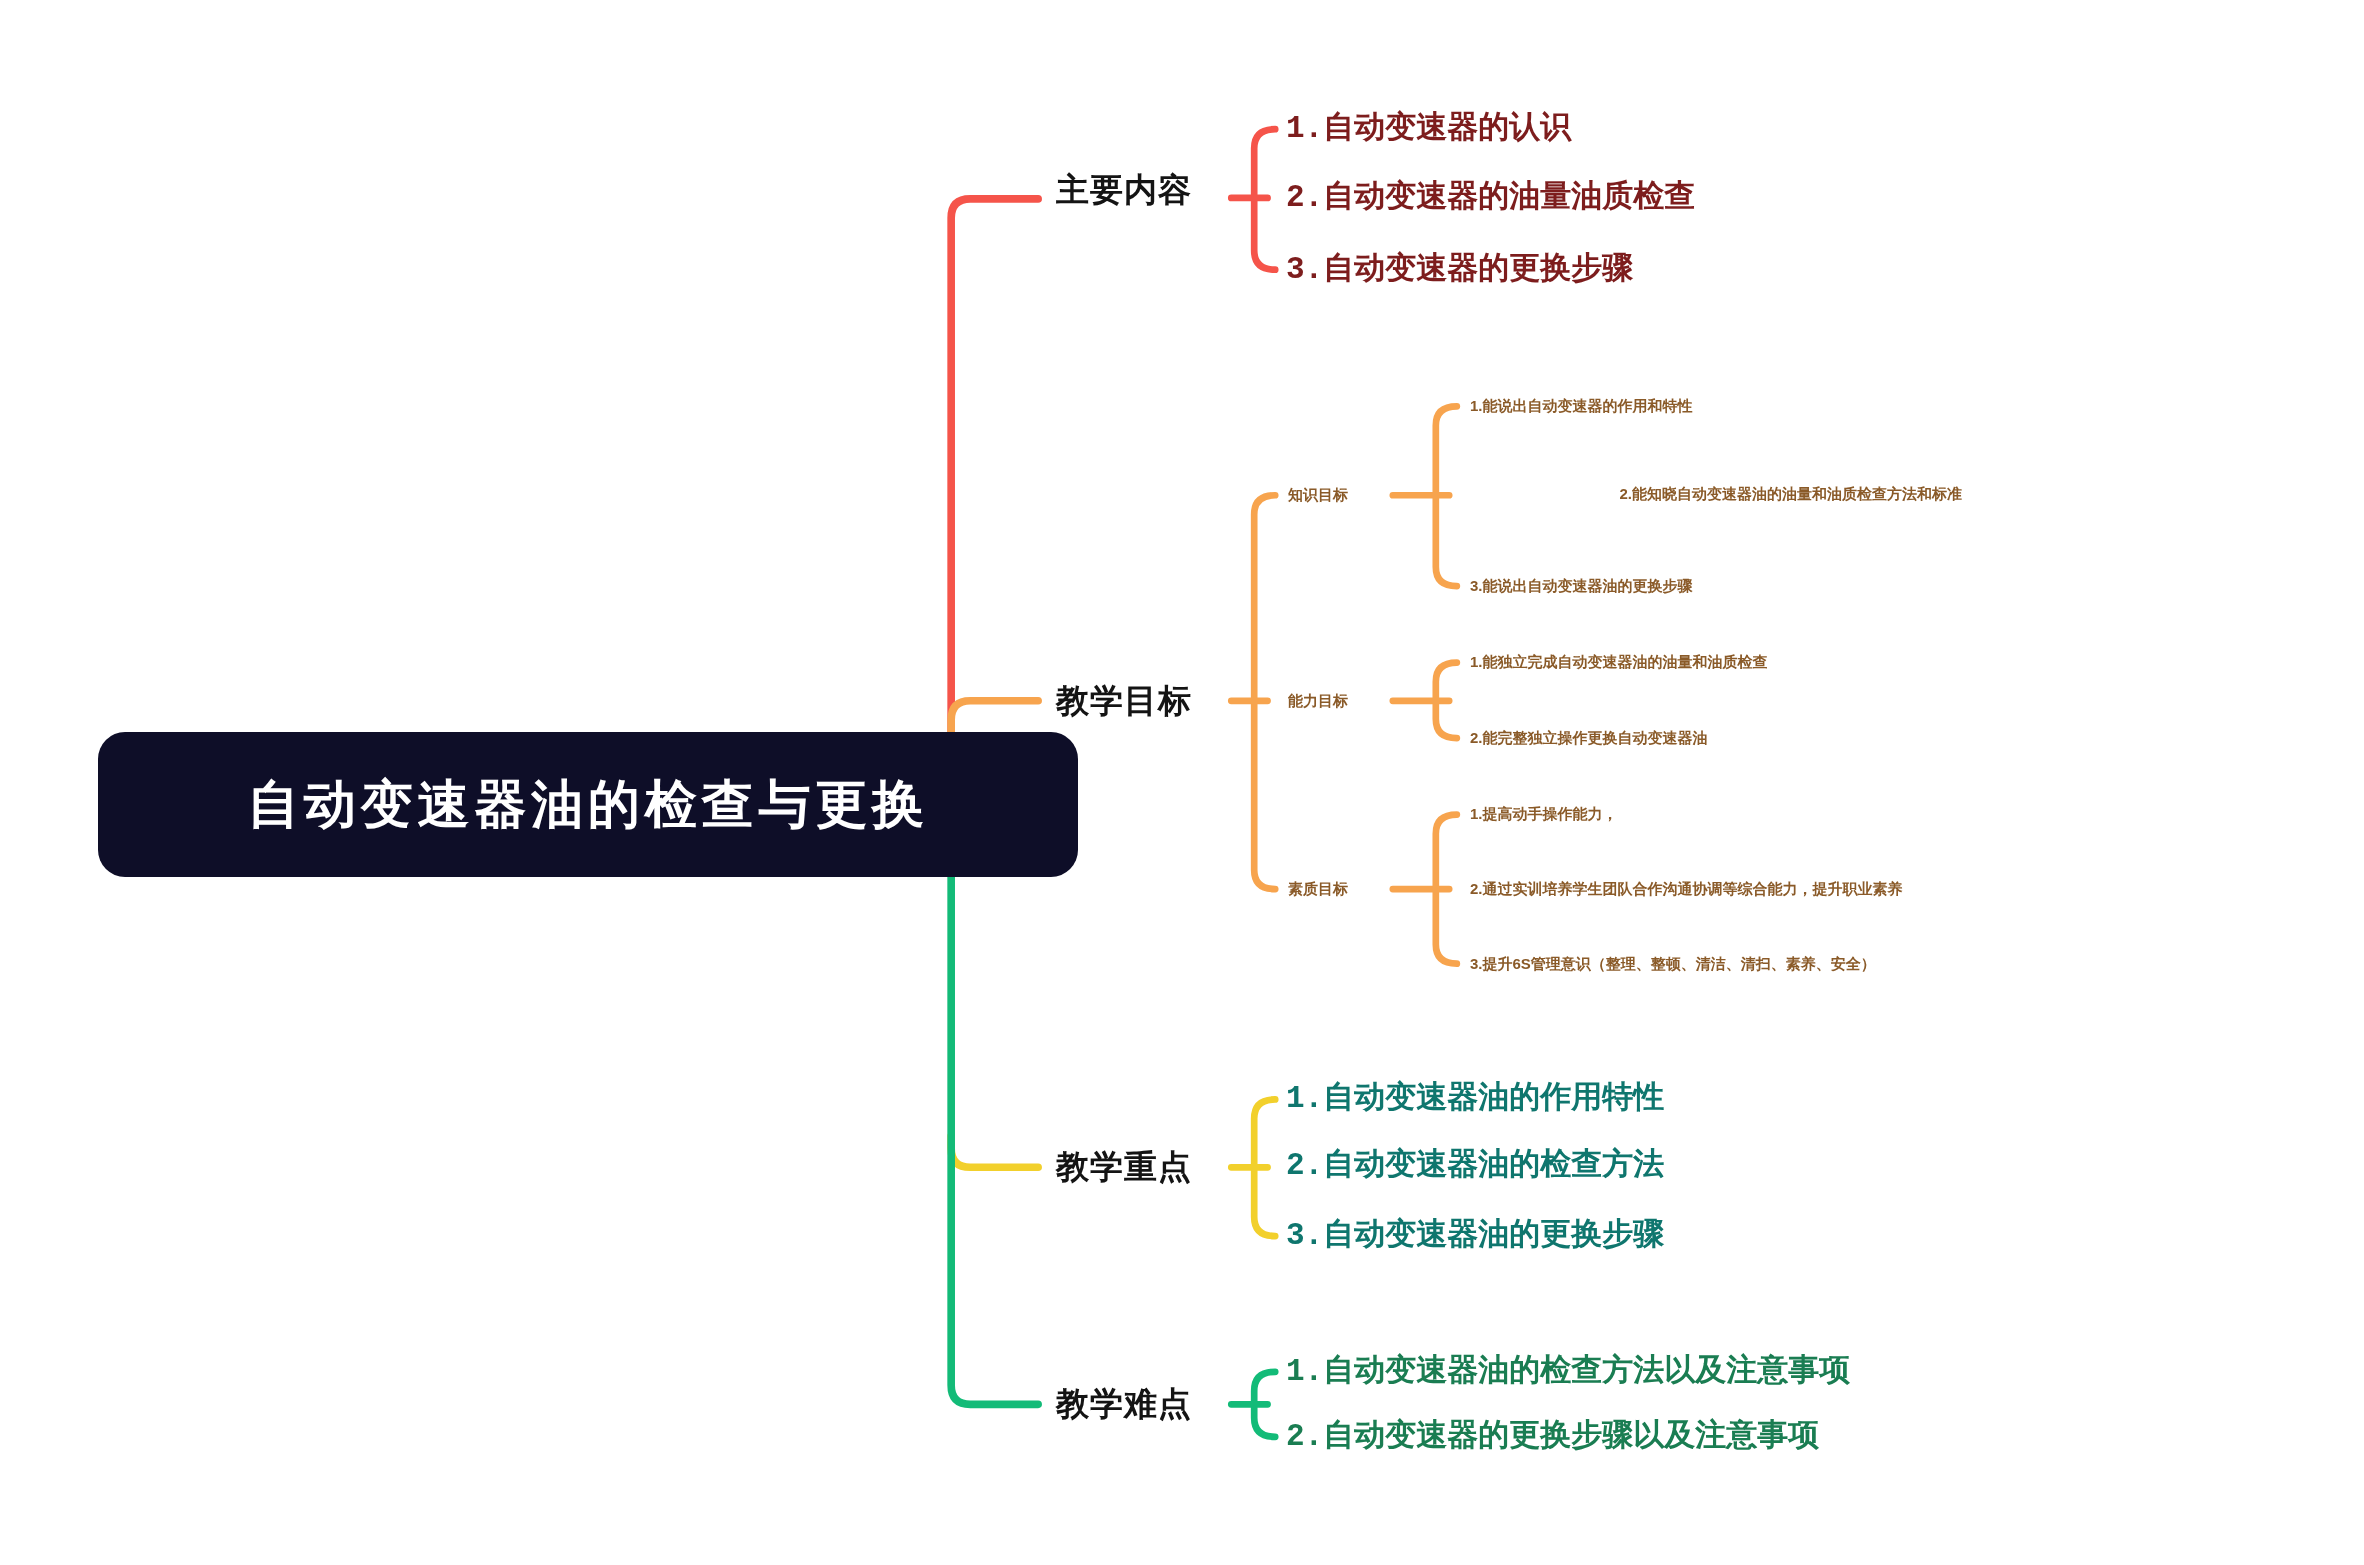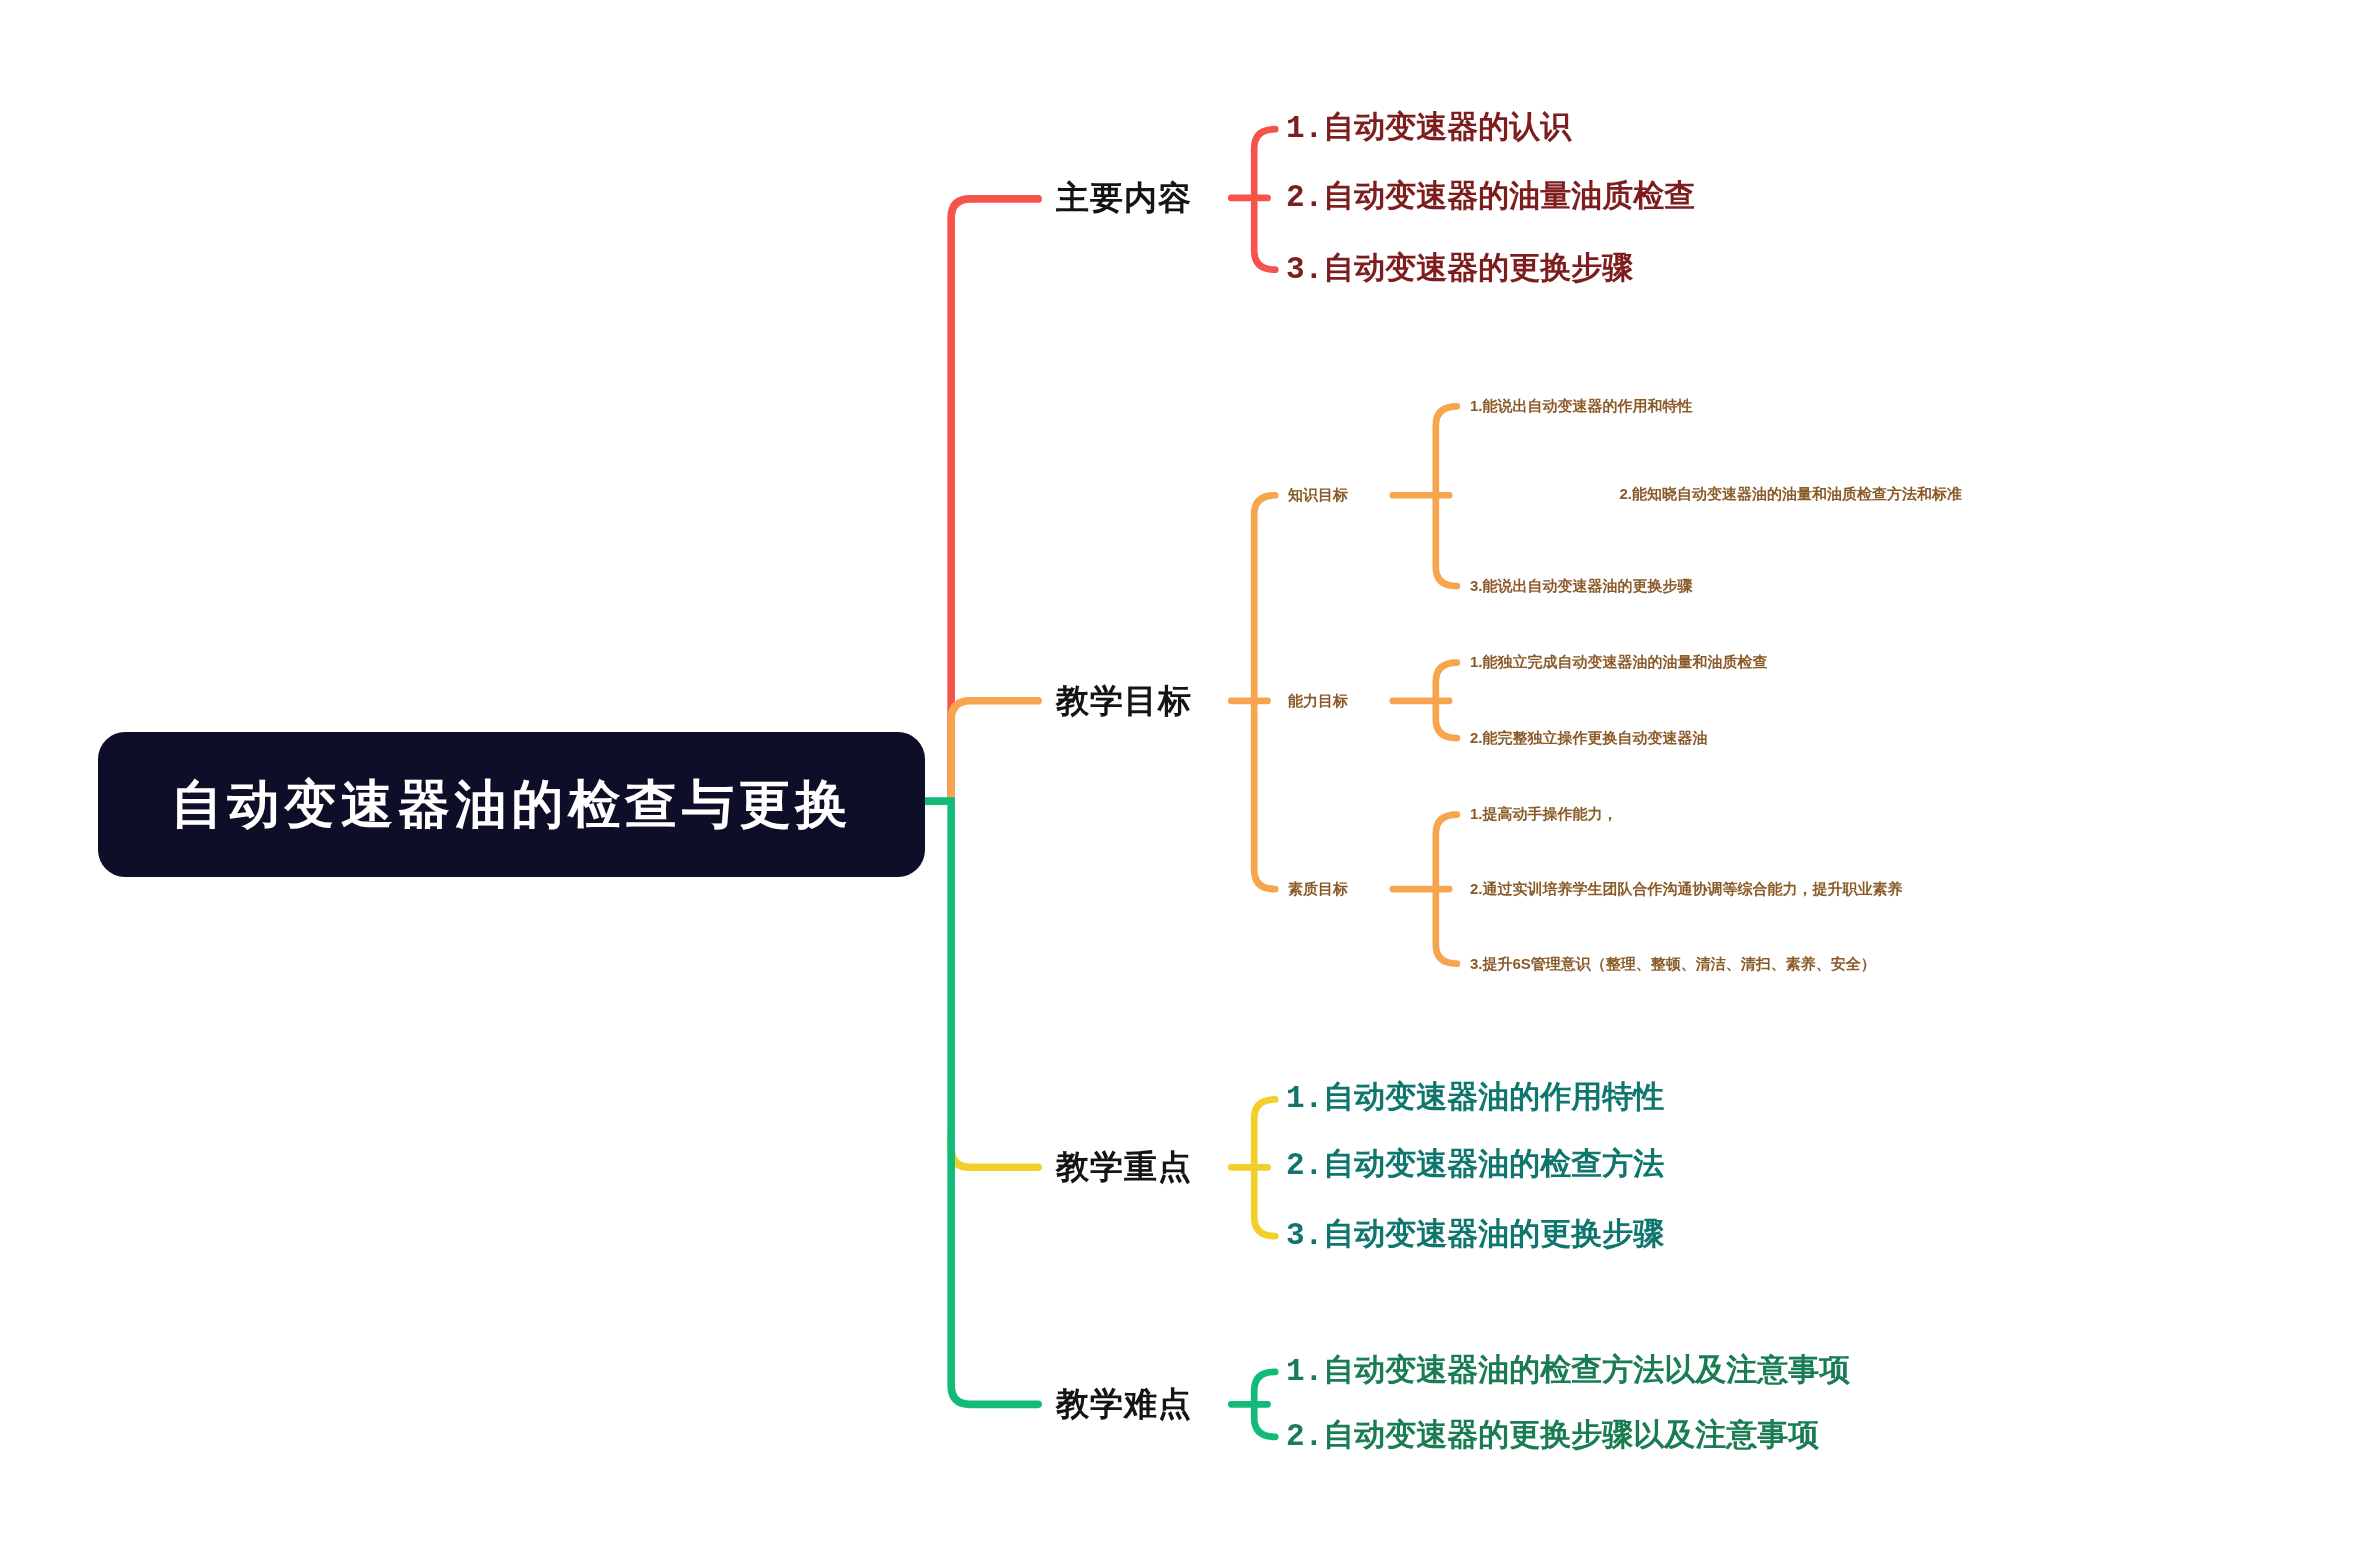--- a/index.html
+++ b/index.html
@@ -6,21 +6,21 @@
   .canvas{
     position:relative;
     width:2365px;height:1566px;
     background:#ffffff;
     overflow:hidden;
     font-family:"Liberation Sans","DejaVu Sans",sans-serif;
   }
   svg.links{position:absolute;left:0;top:0;width:2365px;height:1566px;}
   svg.links path{fill:none;}
   .root-node{
-    position:absolute;left:98px;top:732px;width:827px;height:145px;
+    position:absolute;left:98px;top:732px;width:980px;height:145px;
     background:#0e0e28;border-radius:27px;
     display:flex;align-items:center;justify-content:center;
   }
   .root-node .root-title{
     color:#ffffff;font-size:52px;font-weight:700;letter-spacing:4.8px;white-space:nowrap;
   }
   .node{
     position:absolute;transform:translateY(-50%);
     white-space:nowrap;font-weight:700;line-height:1.25;
   }
@@ -58,21 +58,21 @@
 
     <path stroke-width="7" stroke-linecap="round" d="M1288,1221 H1326 M1334,1150 Q1312,1150 1312,1170 V1273 Q1312,1293 1334,1293" stroke="#f2d02c"></path>
 
     <path stroke-width="7" stroke-linecap="round" d="M1288,1469 H1326 M1334,1435 Q1312,1435 1312,1455 V1483 Q1312,1503 1334,1503" stroke="#13bb78"></path>
   </svg>
 
   <div class="root-node">
     <span class="root-title">自动变速器油的检查与更换</span>
   </div>
 
-  <div class="node main-label" style="left:1056px;top:198px">主要内容</div>
+  <div class="node main-label" style="left:1056px;top:190px">主要内容</div>
   <div class="node leaf t-darkred" style="left:1286px;top:129px">1.自动变速器的认识</div>
   <div class="node leaf t-darkred" style="left:1286px;top:198px">2.自动变速器的油量油质检查</div>
   <div class="node leaf t-darkred" style="left:1286px;top:270px">3.自动变速器的更换步骤</div>
 
   <div class="node main-label" style="left:1056px;top:701px">教学目标</div>
 
   <div class="node sub-label" style="left:1288px;top:495px">知识目标</div>
   <div class="node leaf-sm t-brown" style="left:1470px;top:406px">1.能说出自动变速器的作用和特性</div>
   <div class="node leaf-sm t-brown wrap2" style="left:1470px;top:494px">2.能知晓自动变速器油的油量和油质检查方法和标准</div>
   <div class="node leaf-sm t-brown" style="left:1470px;top:586px">3.能说出自动变速器油的更换步骤</div>

